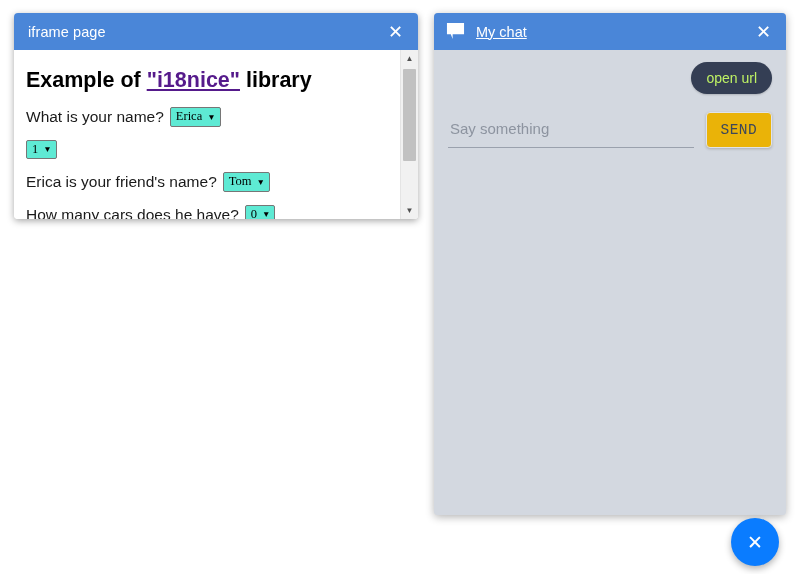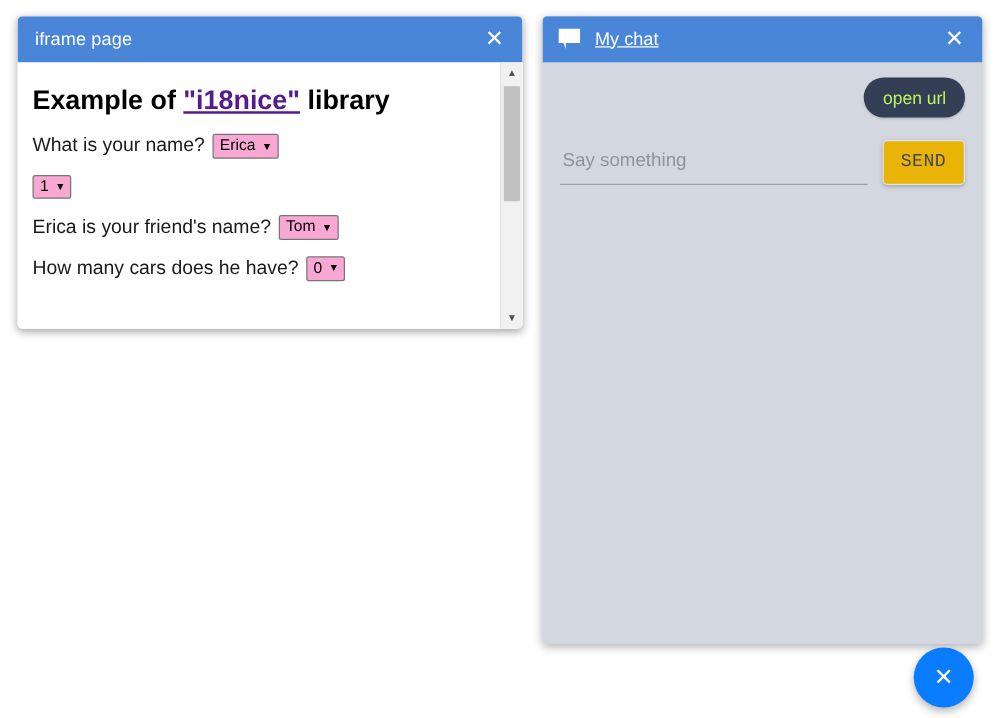--- a/index.html
+++ b/index.html
@@ -17,21 +17,21 @@
     width: 796px;
     height: 574px;
   }
 
   
   .iframe-window {
     position: absolute;
     left: 14px;
     top: 13px;
     width: 404px;
-    height: 250px;
+    height: 206px;
     border-radius: 4px;
     background: #ffffff;
     box-shadow: 0 2px 7px rgba(0,0,0,0.35);
     overflow: hidden;
     display: flex;
     flex-direction: column;
   }
   .iframe-header {
     height: 37px;
     min-height: 37px;
@@ -86,28 +86,28 @@
     color: #1a1a1a;
     margin-bottom: 13px;
     display: flex;
     align-items: center;
     white-space: nowrap;
   }
   .q-label { margin-right: 6px; }
   .mini-select {
     display: inline-flex;
     align-items: center;
-    background: #f9a8d4;
+    background: #5eead4;
     border: 1px solid #767676;
     border-radius: 2px;
     font-size: 12.5px;
     color: #000000;
     padding: 1px 4px 1px 5px;
     line-height: 1.25;
-    font-family: Liberation Sans, sans-serif;
+    font-family: Liberation Serif, serif;
     cursor: pointer;
   }
   .mini-select .caret {
     margin-left: 5px;
     font-size: 8.5px;
     color: #000;
   }
 
   
   .scrollbar {

